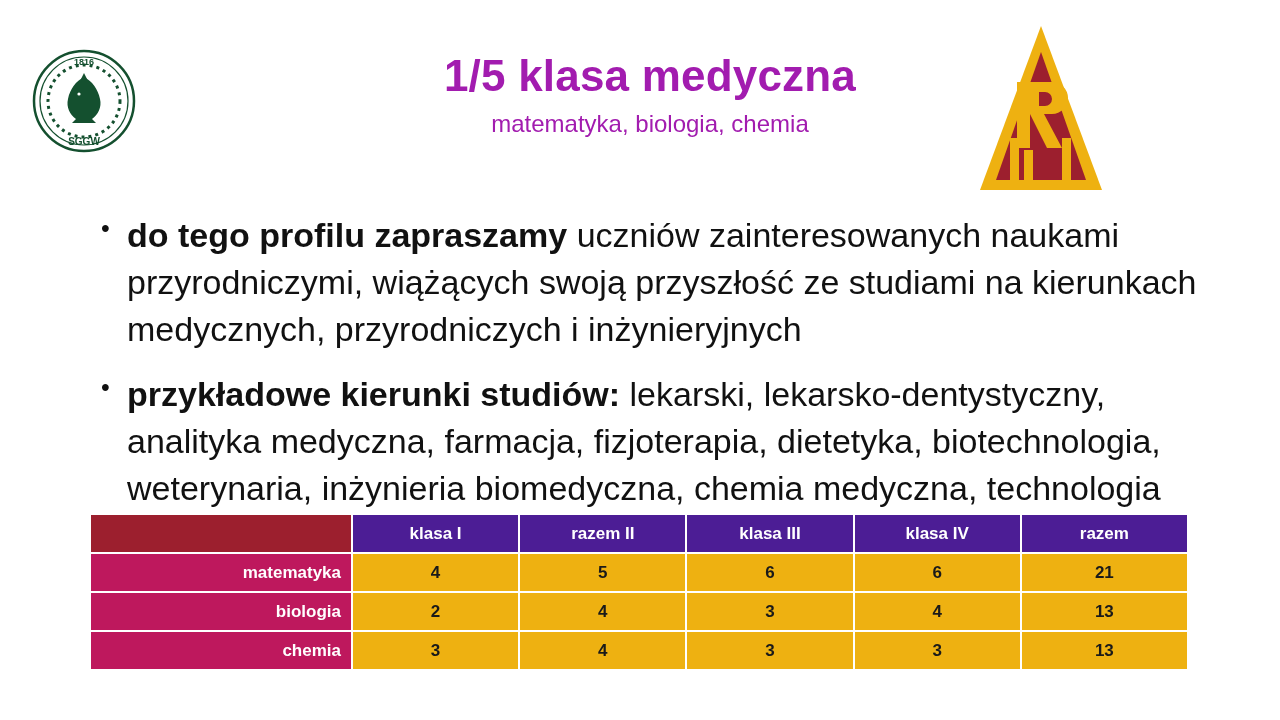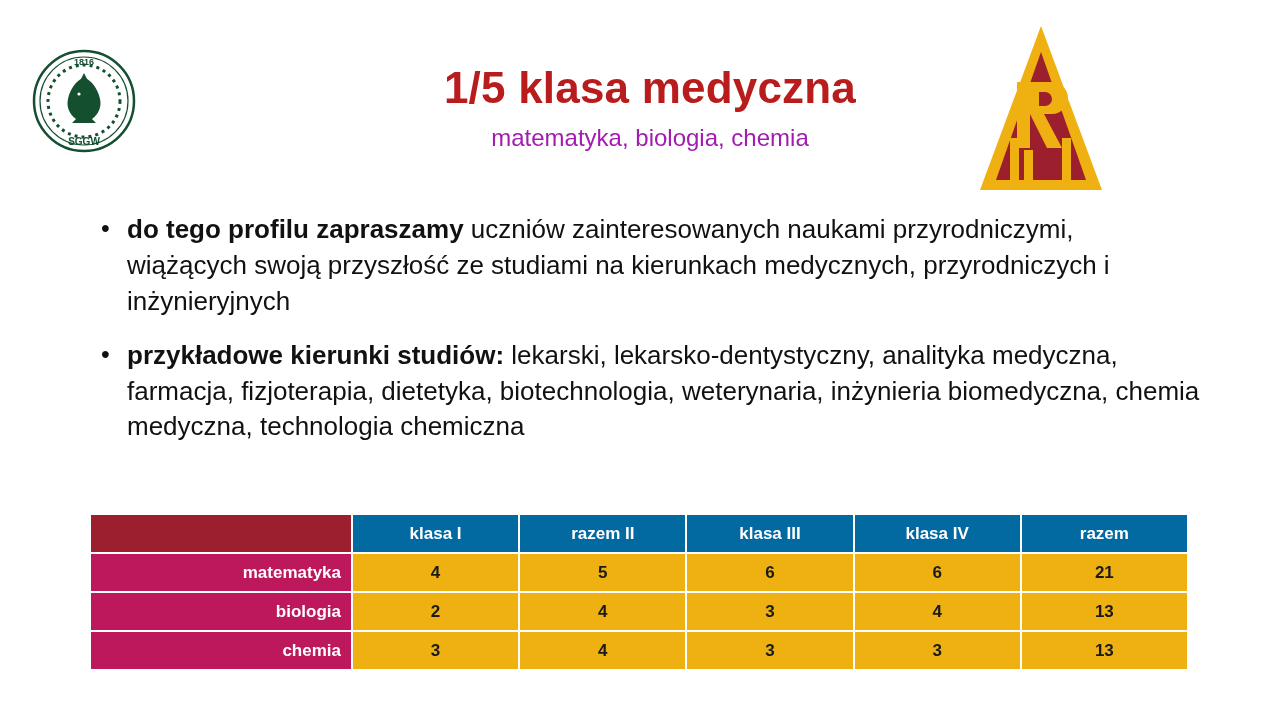--- a/index.html
+++ b/index.html
@@ -50,22 +50,22 @@
   .title-block {
     position: absolute;
     left: 300px;
     top: 52px;
     width: 700px;
     text-align: center;
   }
   .slide-title {
     font-size: 44px;
     font-weight: bold;
-    color: #b91c1c;
-    margin: 12px;
+    color: #a21caf;
+    margin: 0;
     line-height: 1.1;
     letter-spacing: 0.2px;
   }
   .slide-subtitle {
     font-size: 24px;
     color: #a21caf;
     margin: 10px 0 0 0;
     line-height: 1.2;
   }
 
@@ -84,21 +84,21 @@
     top: 212px;
     width: 1105px;
   }
   ul.bullets {
     margin: 0;
     padding: 0 0 0 28px;
     list-style: none;
   }
   ul.bullets > li {
     position: relative;
-    font-size: 26px;
+    font-size: 34px;
     line-height: 1.38;
     color: #111111;
     margin-bottom: 18px;
     padding-left: 4px;
   }
   ul.bullets > li::before {
     content: "•";
     position: absolute;
     left: -22px;
     top: -1px;
@@ -127,21 +127,21 @@
     height: 37px;
     font-size: 17px;
     font-weight: bold;
     padding: 0 10px;
   }
   th.corner {
     background: #9c1f2e;
     width: 240px;
   }
   th.col-head {
-    background: #0369a1;
+    background: #4c1d95;
     color: #ffffff;
     text-align: center;
   }
   th.row-head {
     background: #be185d;
     color: #ffffff;
     text-align: right;
     padding-right: 14px;
   }
   td.val {

